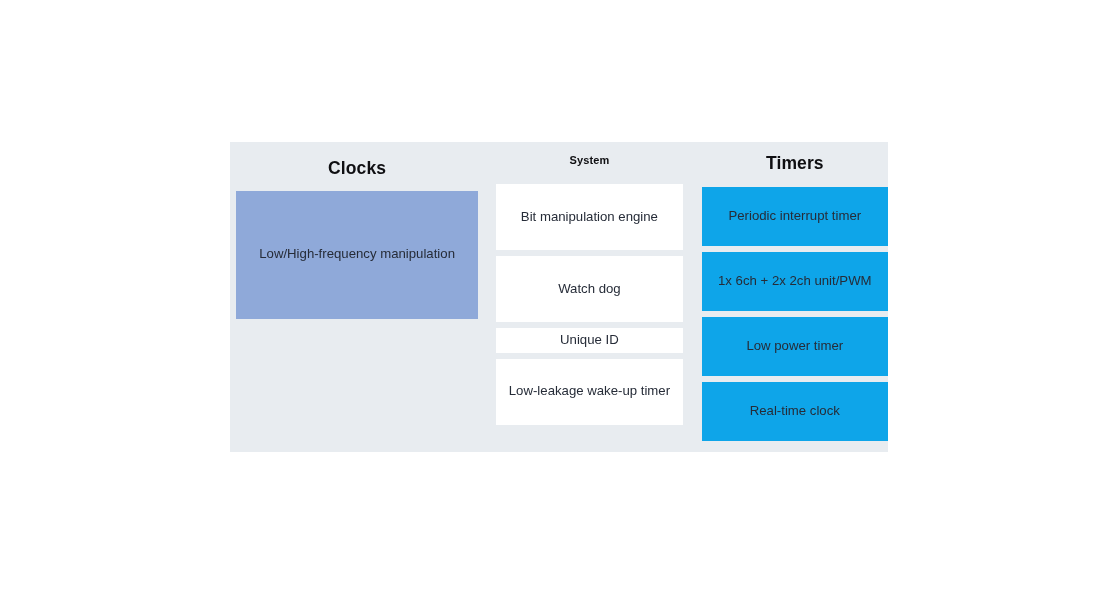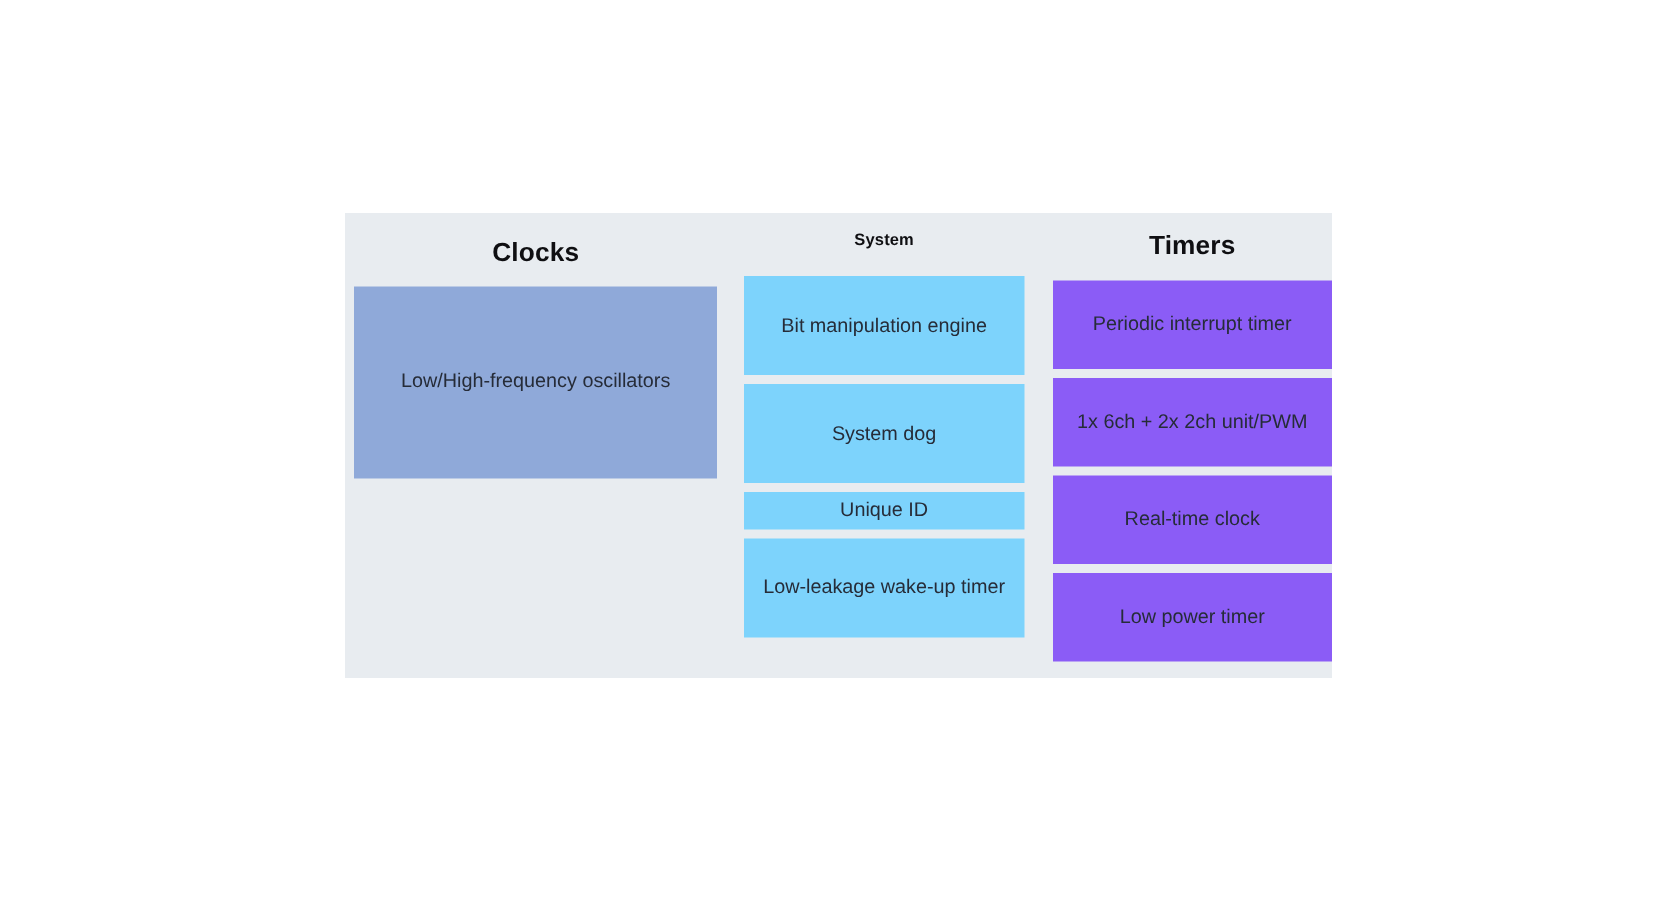--- a/index.html
+++ b/index.html
@@ -75,70 +75,70 @@
     color: #262c38;
     line-height: 1.25;
     padding: 4px 8px;
     white-space: nowrap;
   }
 
   
   .col-clocks .cell { background: #8fa9d9; height: 128px; }
 
   
-  .col-system .cell { background: #7dd3fc; }
+  .col-system .cell { background: #ffffff; }
   .col-system .cell.h-tall { height: 66px; }
   .col-system .cell.h-mid  { height: 60px; }
 
   
   .split-row {
     display: flex;
     flex-direction: column;
     gap: 4px;
     width: 100%;
   }
   .split-row .cell { flex: 1 1 0; }
 
   
-  .col-timers .cell { background: #8b5cf6; height: 59px; }
+  .col-timers .cell { background: #0ea5e9; height: 59px; }
 
   
   .col-system .cells { gap: 6px; }
   .col-timers .cells { gap: 6px; }
 </style>
 </head>
 <body>
 
 <div id="canvas">
 
   <div id="panel">
 
     <div class="column col-clocks">
       <div class="col-head">Clocks</div>
       <div class="cells">
-        <div class="cell">Low/High-frequency oscillators</div>
+        <div class="cell">Low/High-frequency manipulation</div>
       </div>
     </div>
 
     <div class="column col-system">
       <div class="col-head">System</div>
       <div class="cells">
         <div class="cell h-tall">Bit manipulation engine</div>
-        <div class="cell h-tall">System dog</div>
+        <div class="cell h-tall">Watch dog</div>
         <div class="split-row">
           <div class="cell h-mid">Unique ID</div>
         </div>
         <div class="cell h-tall">Low-leakage wake-up timer</div>
       </div>
     </div>
 
     <div class="column col-timers">
       <div class="col-head">Timers</div>
       <div class="cells">
         <div class="cell">Periodic interrupt timer</div>
         <div class="cell">1x 6ch + 2x 2ch unit/PWM</div>
+        <div class="cell">Low power timer</div>
         <div class="cell">Real-time clock</div>
-        <div class="cell">Low power timer</div>
       </div>
     </div>
 
   </div>
 </div>
 
 </body></html>

